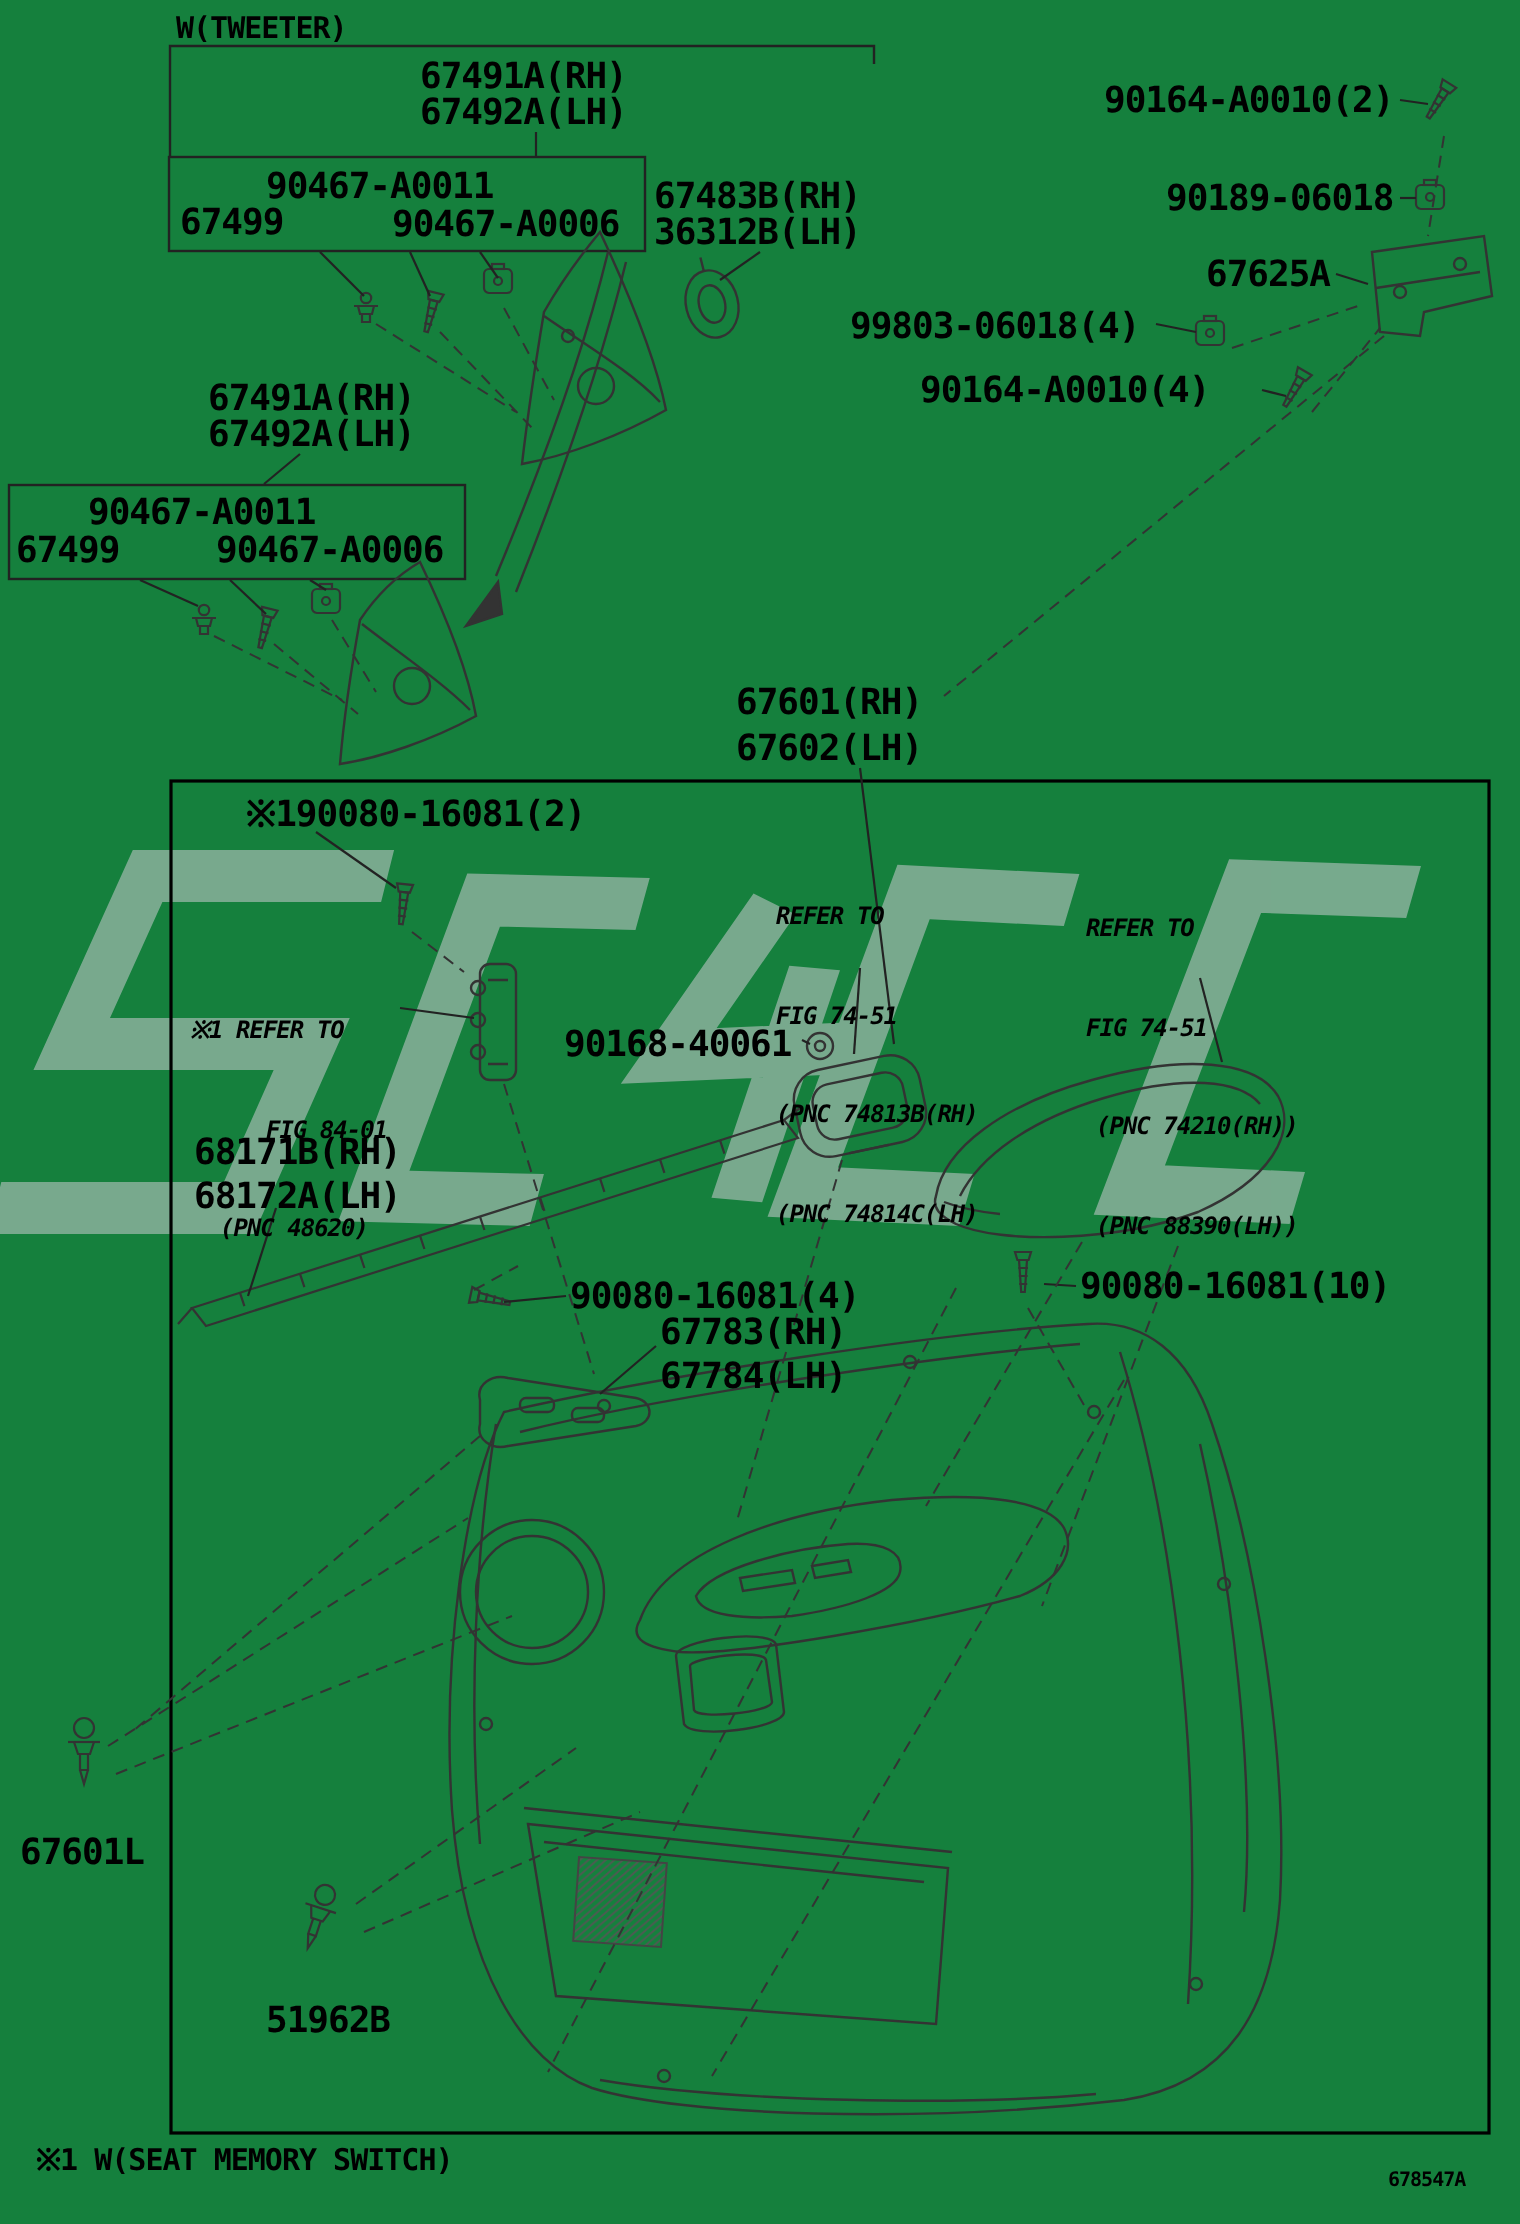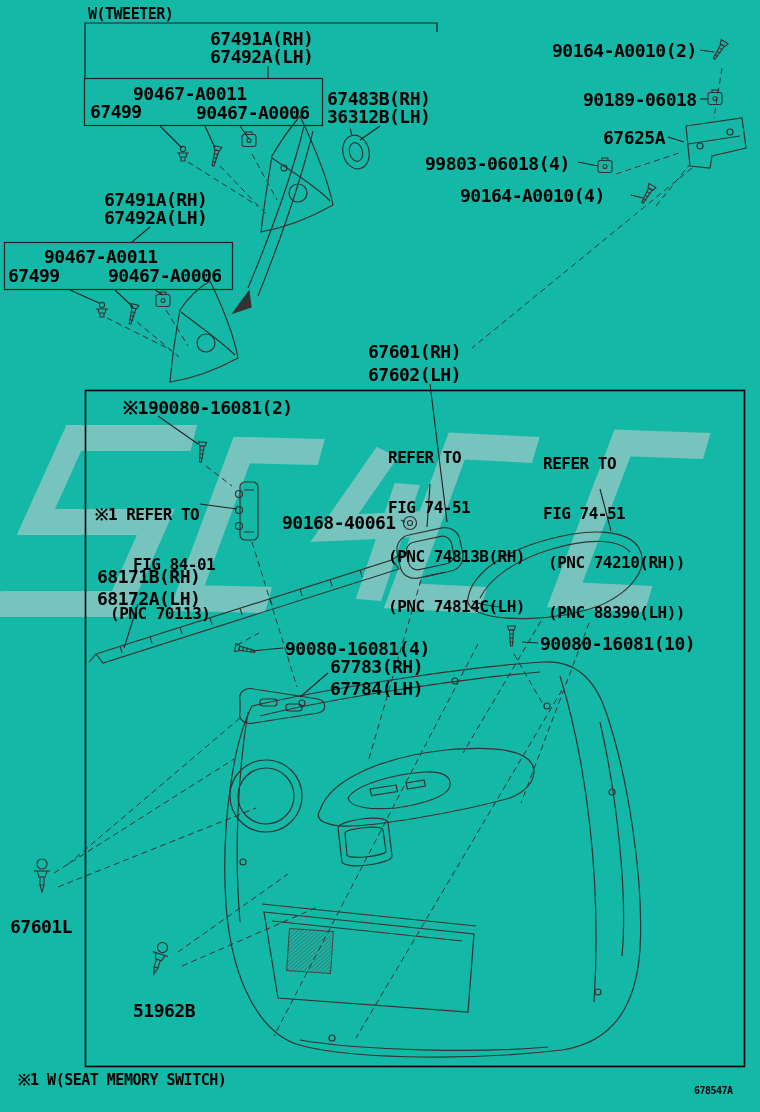--- a/index.html
+++ b/index.html
@@ -1,32 +1,32 @@
 <!DOCTYPE html>
 <html><head>
 <meta charset="utf-8">
 <style>
   * { margin:0; padding:0; box-sizing:border-box; }
   html,body { background:#ffffff; }
   .sheet {
-    position:relative; width:760px; height:1112px; background:#14b8a6;
+    position:relative; width:760px; height:1112px; background:#15803d;
     font-family:"DejaVu Sans Mono", "Liberation Mono", monospace;
     overflow:hidden;
     padding-left:44px;
   }
   .art { position:absolute; left:0; top:0; }
   .lbl {
     position:absolute; font-weight:bold; font-size:18px; line-height:19px;
     color:#000; white-space:pre; letter-spacing:-0.5px;
   }
   .lbl-s { font-size:15px; line-height:16px; }
   .lbl-xs { font-size:10px; line-height:15px; }
   .refer {
-    position:absolute; font-weight:bold; font-size:16px; line-height:16.5px;
-    color:#000; white-space:pre; letter-spacing:-0.5px;
+    position:absolute; font-weight:bold; font-size:12px; line-height:16.5px;
+    color:#000; white-space:pre; letter-spacing:-0.5px;font-style:italic;
   }
 </style>
 </head>
 <body>
 
 <div class="sheet">
 
 <svg class="art" width="760" height="1112" viewBox="0 0 760 1112">
   <defs>
     <pattern id="grille" width="4" height="4" patternUnits="userSpaceOnUse">
@@ -277,21 +277,21 @@
 <div class="refer" style="left:543px;top:423px">
   <div>REFER TO</div>
   <div>FIG 74-51</div>
   <div style="margin-left:5px">(PNC 74210(RH))</div>
   <div style="margin-left:5px">(PNC 88390(LH))</div>
 </div>
 
 <div class="refer" style="left:95px;top:474px">
   <div>※1 REFER TO</div>
   <div style="margin-left:38px">FIG 84-01</div>
-  <div style="margin-left:15px">(PNC 70113)</div>
+  <div style="margin-left:15px">(PNC 48620)</div>
 </div>
 
 <div class="lbl" style="left:282px;top:513px">90168-40061</div>
 <div class="lbl" style="left:97px;top:567px">68171B(RH)</div>
 <div class="lbl" style="left:97px;top:589px">68172A(LH)</div>
 <div class="lbl" style="left:285px;top:639px">90080-16081(4)</div>
 <div class="lbl" style="left:330px;top:657px">67783(RH)</div>
 <div class="lbl" style="left:330px;top:679px">67784(LH)</div>
 <div class="lbl" style="left:540px;top:634px">90080-16081(10)</div>
 <div class="lbl" style="left:10px;top:917px">67601L</div>

